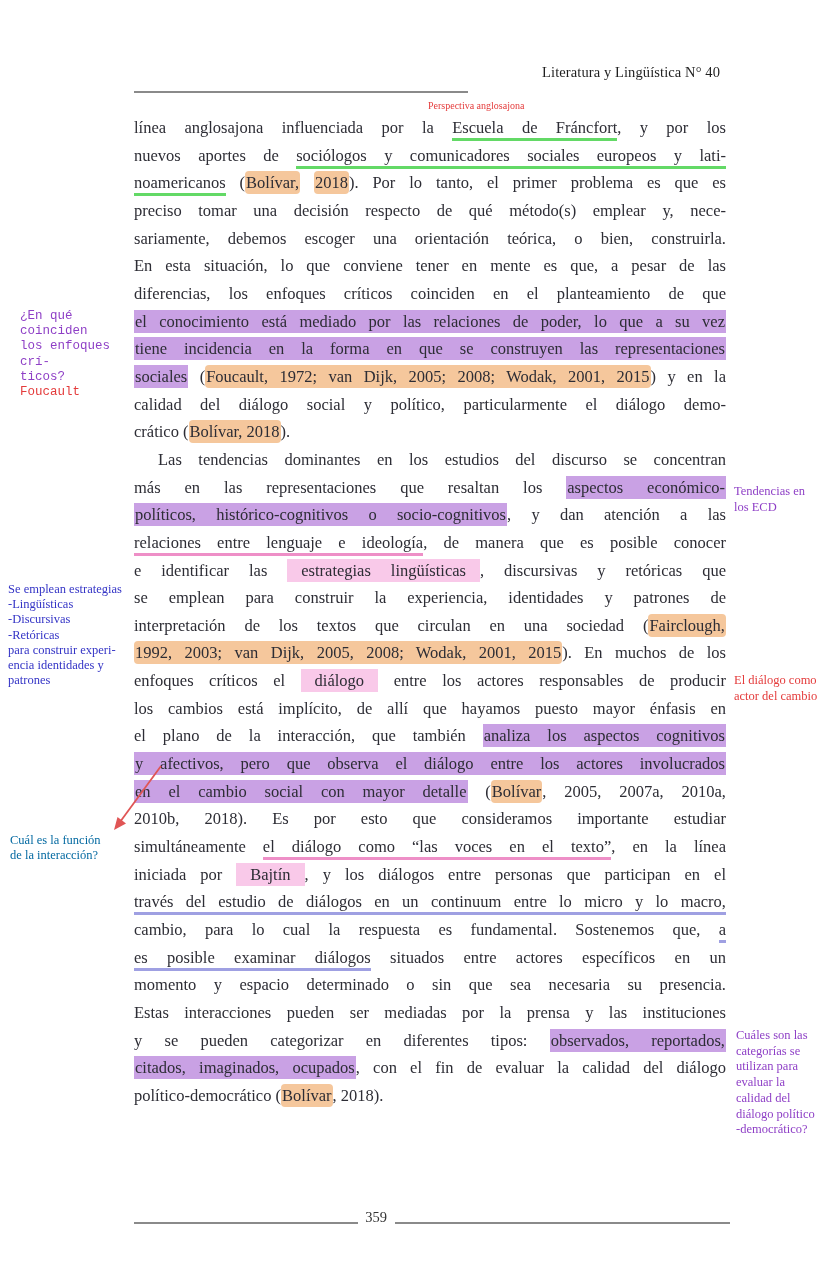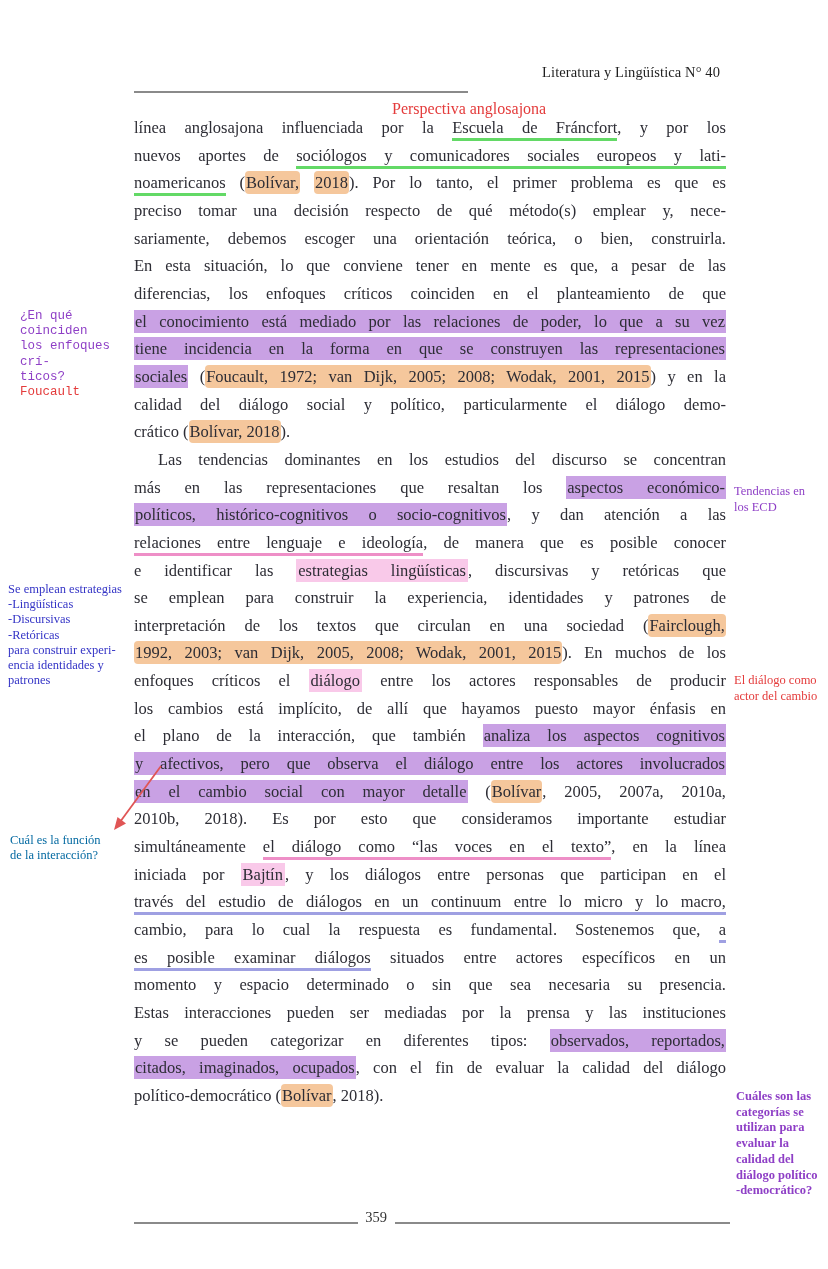--- a/index.html
+++ b/index.html
@@ -6,36 +6,36 @@
   .page{
     position:relative;width:828px;height:1269px;background:#ffffff;overflow:hidden;
     font-family:"Liberation Serif", serif;
   }
   .journal-header{
     position:absolute;left:400px;top:64px;width:320px;text-align:right;
     font-size:14.5px;color:#1f1f1f;letter-spacing:0.1px;
   }
   .top-rule{position:absolute;left:134px;top:91px;width:334px;border-top:2px solid var(--rule-gray);}
   .top-annotation{
-    position:absolute;left:392px;top:100px;font-size:16px;color:var(--note-red);
+    position:absolute;left:428px;top:100px;font-size:10px;color:var(--note-red);
   }
   .body-text{
     position:absolute;left:134px;top:114px;width:592px;
     font-size:16.5px;color:var(--body-text);
   }
   .paragraph{margin:0;}
   .line{
     height:27.66px;line-height:27.66px;overflow:hidden;
     text-align:justify;text-align-last:justify;white-space:normal;
   }
   .line.last{text-align-last:left;}
   .line.indent{text-indent:24px;}
   .hl-purple{background:var(--highlight-purple);padding:2px 1px;}
   .hl-orange{background:var(--highlight-orange);padding:2px 1px;border-radius:4px;}
-  .hl-pink{background:var(--highlight-pink);padding:2px 2px;}
+  .hl-pink{background:var(--highlight-pink);padding:2px 14px;}
   .ul-green{border-bottom:3px solid var(--underline-green);padding-bottom:1px;}
   .ul-pink{border-bottom:3px solid var(--underline-pink);padding-bottom:1px;}
   .ul-blue{border-bottom:3px solid var(--underline-blue);padding-bottom:1px;}
   .margin-note{
     position:absolute;font-size:12.5px;line-height:15.2px;
   }
   .margin-note.right{line-height:15.7px;}
   .arrow-svg{position:absolute;left:103px;top:756px;width:70px;height:85px;}
   .footer-rule{position:absolute;top:1222px;border-top:2px solid var(--rule-gray);}
   .footer-rule.left{left:134px;width:224px;}
@@ -126,21 +126,21 @@
       <div>de la interacción?</div>
     </div>
     <div class="margin-note right" style="top: 484px; left: 734px; width: 92px; color: rgb(142, 63, 198);">
       <div>Tendencias en</div>
       <div>los ECD</div>
     </div>
     <div class="margin-note right" style="top: 673px; left: 734px; width: 94px; color: rgb(228, 59, 59);">
       <div>El diálogo como</div>
       <div>actor del cambio</div>
     </div>
-    <div class="margin-note right" style="top: 1089px; left: 736px; width: 92px; color: rgb(142, 63, 198); font-weight: bold;">
+    <div class="margin-note right" style="top: 1028px; left: 736px; width: 92px; color: rgb(142, 63, 198);">
       <div>Cuáles son las</div>
       <div>categorías se</div>
       <div>utilizan para</div>
       <div>evaluar la</div>
       <div>calidad del</div>
       <div>diálogo político</div>
       <div>-democrático?</div>
     </div>
   </div>
 

